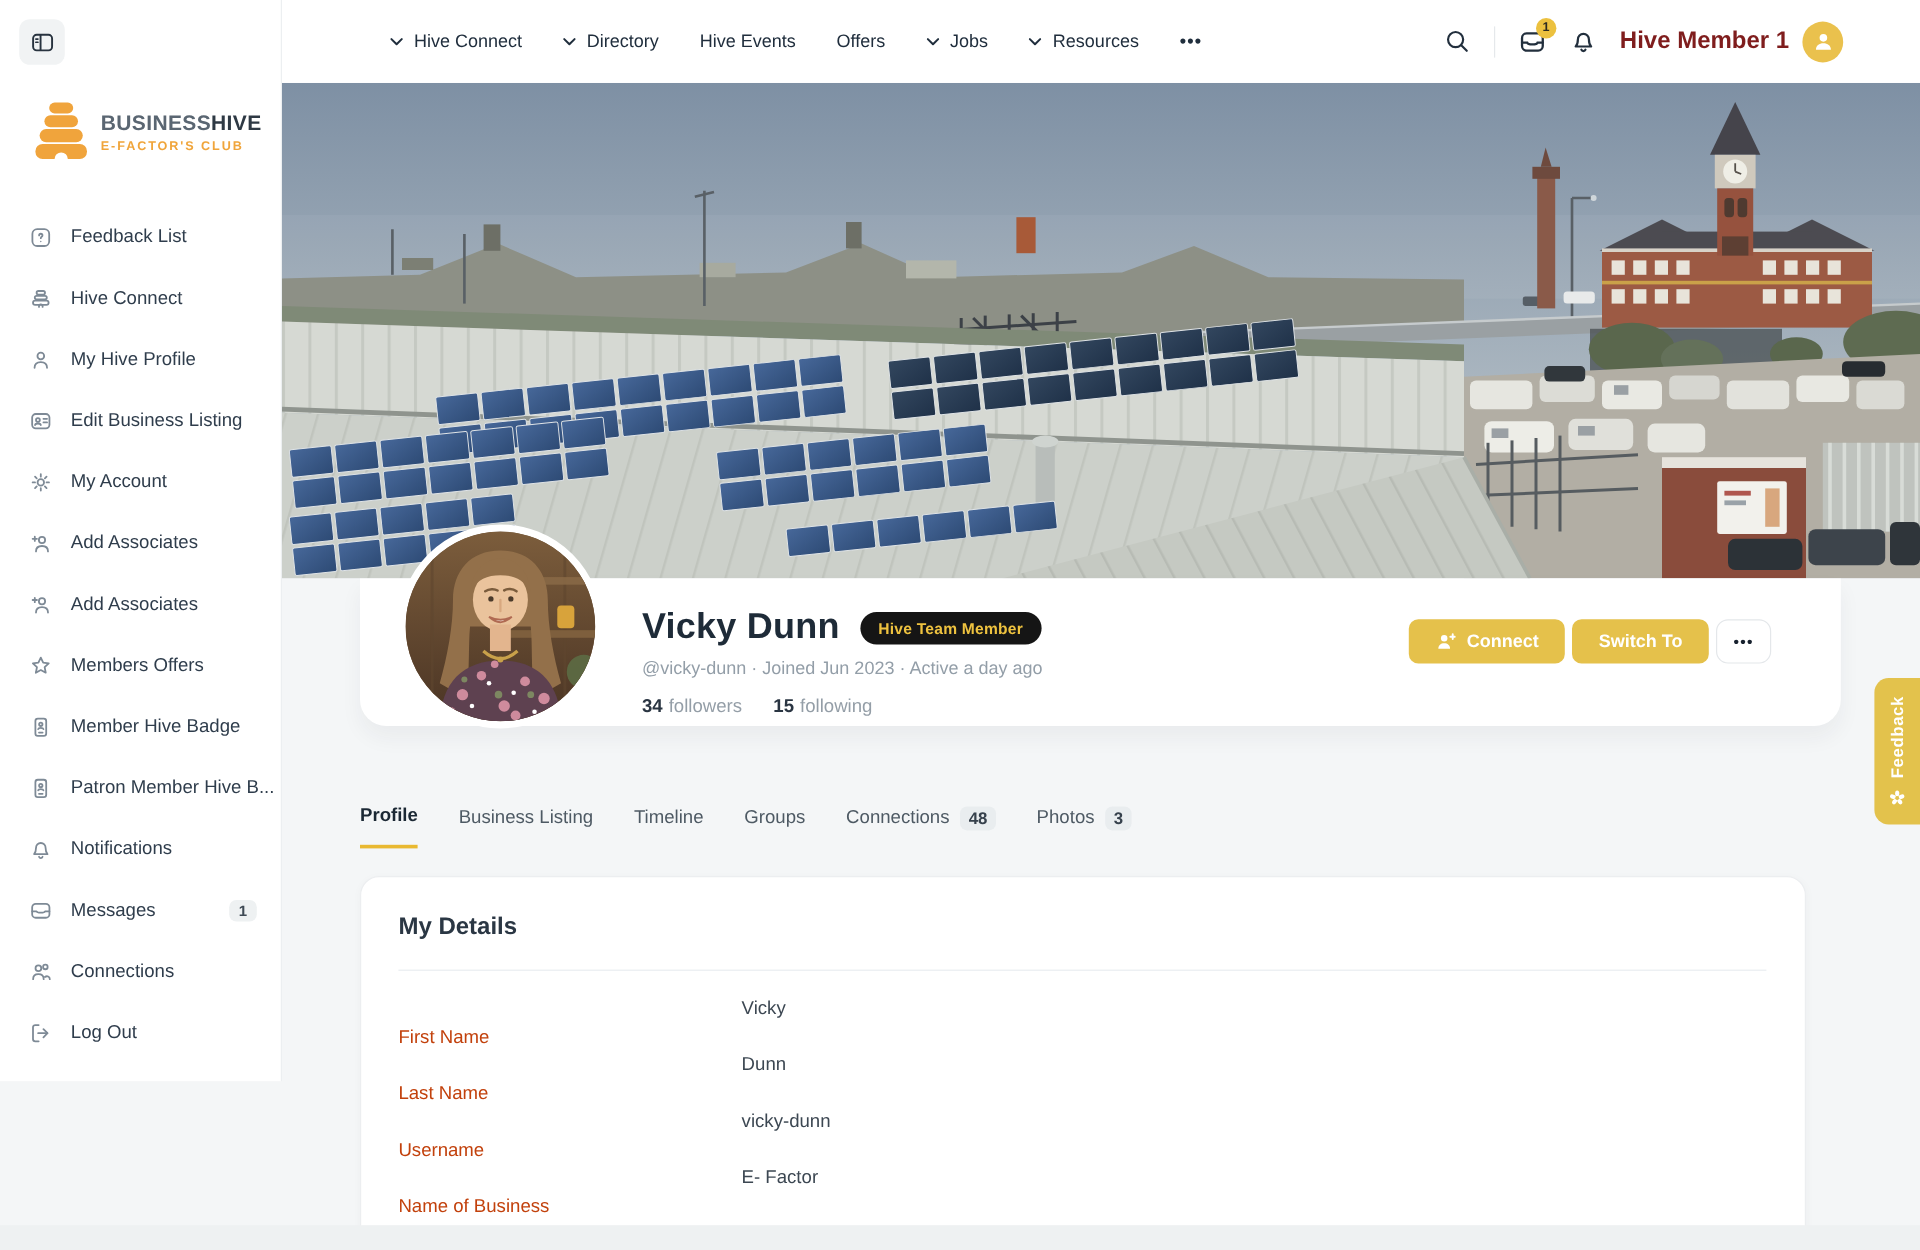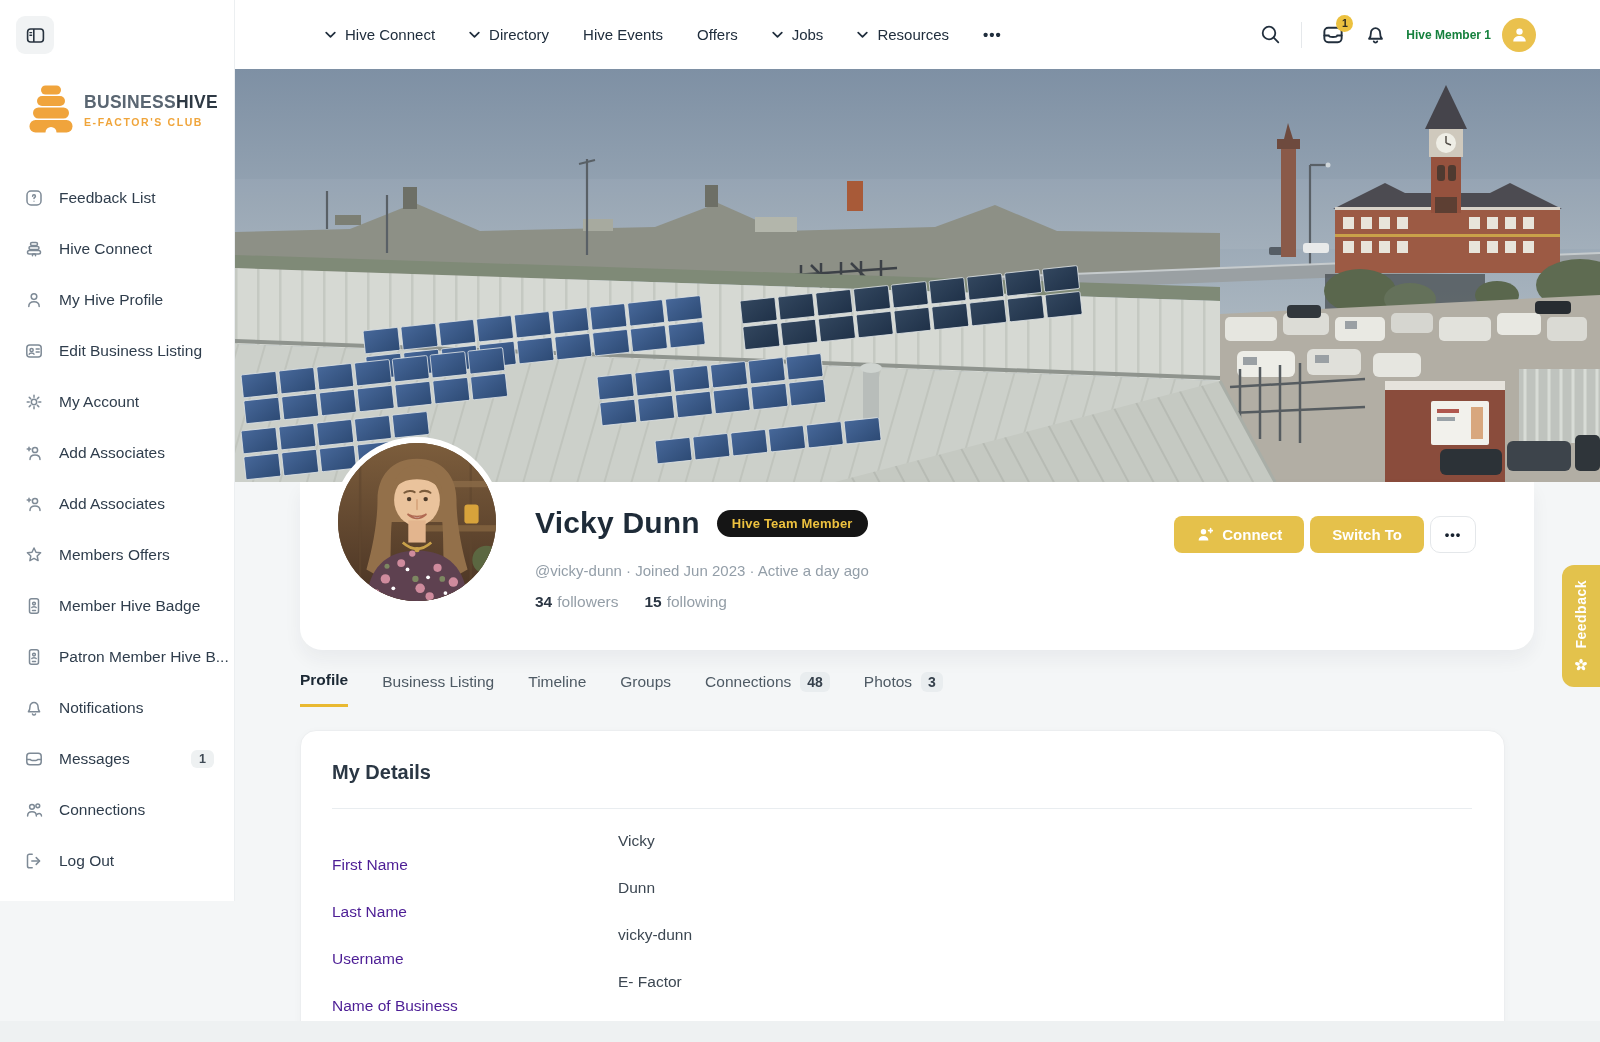--- a/index.html
+++ b/index.html
@@ -34,40 +34,40 @@
     color:#202e3d; margin-right:34px; cursor:pointer; white-space:nowrap; }
   .nav-more { font-size:15px; font-weight:800; letter-spacing:1px; color:#202e3d; margin-right:10px; cursor:pointer; }
   .top-right { margin-left:auto; display:flex; align-items:center; gap:19px; padding-right:64px; }
   .icon-btn { cursor:pointer; display:flex; align-items:center; }
   .v-divider { width:1px; height:26px; background:#e5e8eb; }
   .inbox-wrap { position:relative; cursor:pointer; }
   .inbox-badge { position:absolute; top:-8px; right:-8px; width:17px; height:17px; border-radius:50%;
     background:#ecc13f; color:#2c2a20; font-size:10.5px; font-weight:700;
     display:flex; align-items:center; justify-content:center; }
   .user-chip { display:flex; align-items:center; gap:11px; cursor:pointer; }
-  .user-name { font-size:12px; font-weight:700; color:#15803d; white-space:nowrap; }
+  .user-name { font-size:20px; font-weight:700; color:#7f1d1d; white-space:nowrap; }
   .user-avatar { width:34px; height:34px; border-radius:50%; background:#eac14d;
     display:flex; align-items:center; justify-content:center; }
 
   
   .cover { position:absolute; left:235px; top:69px; right:0; height:413px; overflow:hidden; z-index:1; }
   .cover svg { width:100%; height:100%; }
 
   
-  .profile-card { position:absolute; left:300px; top:482px; width:1234px; height:168px;
+  .profile-card { position:absolute; left:300px; top:482px; width:1234px; height:123px;
     background:#fff; border-radius:0 0 22px 22px; box-shadow:0 10px 18px rgba(30,40,60,.05); z-index:5; }
   .avatar-ring { position:absolute; left:332px; top:437px; width:170px; height:170px; border-radius:50%;
     border:6px solid #fff; overflow:hidden; z-index:6; background:#6b4f33; }
   .avatar-ring svg { width:100%; height:100%; }
   .profile-main { position:absolute; left:235px; top:24px; }
   .name-row { display:flex; align-items:center; gap:17px; }
   .p-name { font-size:30px; font-weight:600; color:#1e2b38; letter-spacing:.2px; }
   .team-badge { background:#151515; color:#eec23f; font-size:13px; font-weight:700;
     padding:6px 15px; border-radius:14px; letter-spacing:.2px; }
-  .p-meta { margin-top:22px; font-size:15px; color:#939ea8; }
+  .p-meta { margin-top:9px; font-size:15px; color:#939ea8; }
   .p-stats { margin-top:14px; font-size:15.5px; display:flex; gap:26px; }
   .p-stats .num { font-weight:700; color:#2a3542; margin-right:5px; }
   .p-stats .lbl { color:#949ea7; }
   .actions { position:absolute; right:58px; top:34px; display:flex; gap:6px; align-items:center; }
   .btn-yellow { background:#e5c14b; color:#fff; font-size:15px; font-weight:600; border:none;
     border-radius:8px; height:37px; padding:0 22px; display:flex; align-items:center; gap:9px;
     cursor:pointer; font-family:"Liberation Sans",sans-serif; }
   .btn-more { width:46px; height:37px; background:#fff; border:1px solid #e4e7ea; border-radius:10px;
     color:#17212e; font-size:13px; font-weight:800; letter-spacing:1px;
     display:flex; align-items:center; justify-content:center; cursor:pointer; }
@@ -80,21 +80,21 @@
   .tab-badge { background:#e9edef; border-radius:6px; padding:2px 7px; font-size:14px; font-weight:700; color:#36414c; }
 
   
   .details-card { position:absolute; left:300px; top:730px; width:1205px; height:330px;
     background:#fff; border:1px solid #eceef0; border-radius:16px;
     box-shadow:0 2px 8px rgba(30,40,60,.03); padding:30px 32px 0 31px; z-index:4; }
   .details-title { font-size:20px; color:#2b3744; font-weight:600; }
   .details-divider { height:1px; background:#e9edf0; margin-top:24px; }
   .details-rows { margin-top:8px; }
   .detail-row { display:flex; height:47px; align-items:center; font-size:15.5px; }
-  .detail-label { width:286px; color:#4c1d95;margin-top:48px; }
+  .detail-label { width:286px; color:#c2410c;margin-top:48px; }
   .detail-value { color:#3c4752; }
 
   
   .feedback-tab { position:absolute; right:0; top:565px; width:38px; height:122px;
     background:#e3c24c; border-radius:12px 0 0 12px; z-index:25; cursor:pointer;
     display:flex; flex-direction:column; align-items:center; justify-content:center; gap:9px; }
   .feedback-label { writing-mode:vertical-rl; transform:rotate(180deg); color:#fff;
     font-size:14px; font-weight:700; letter-spacing:.5px; }
 
   .bottom-strip { position:absolute; left:0; top:1021px; width:1600px; height:21px;

